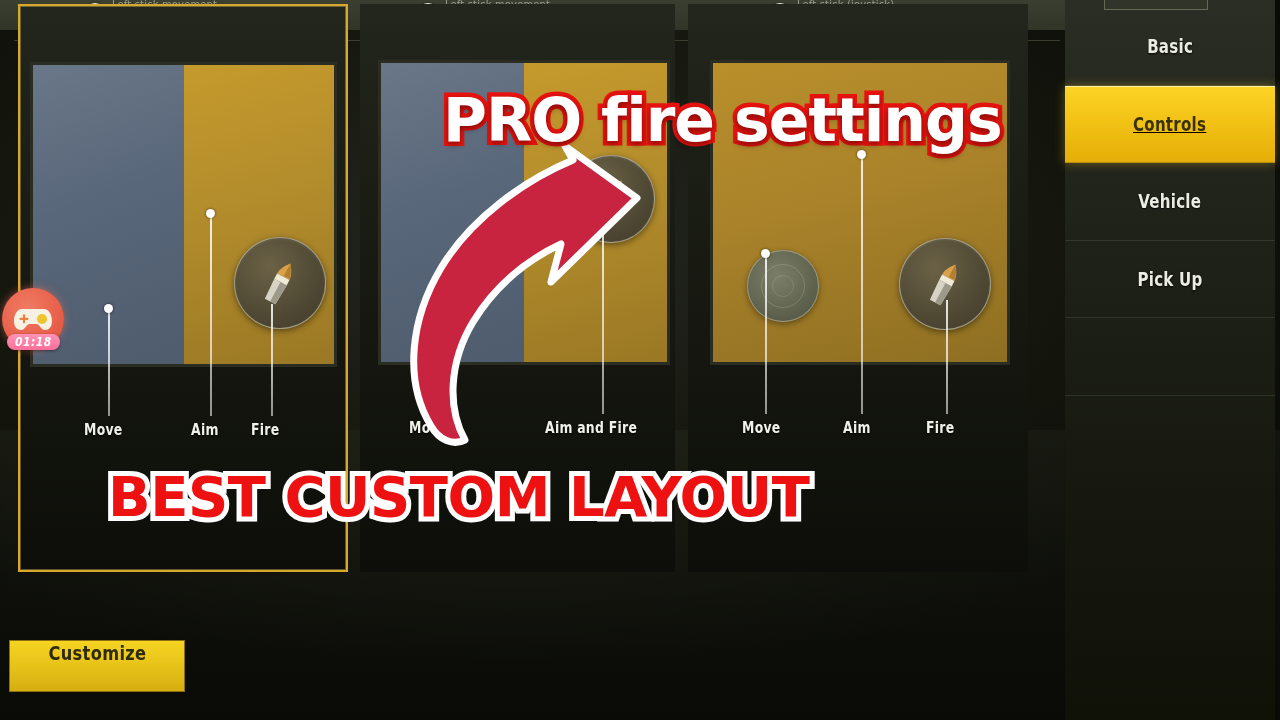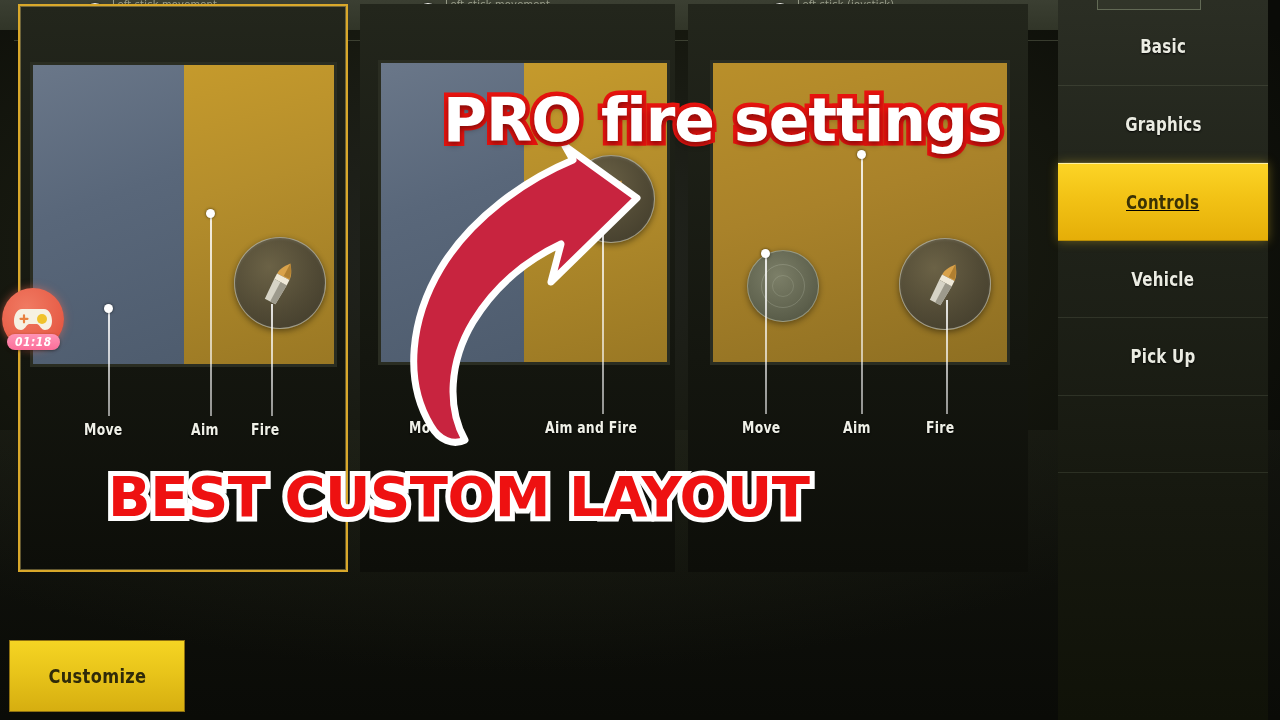--- a/index.html
+++ b/index.html
@@ -145,24 +145,24 @@
     position:absolute; font-size:15px; color:#f0f1e8; font-weight:700;
     letter-spacing:.3px; white-space:nowrap;
     font-family:"DejaVu Sans Condensed","Liberation Sans",sans-serif;
     transform:scaleX(0.92); transform-origin:left center;
     text-shadow:0 1px 2px rgba(0,0,0,.95);
     z-index:5;
   }
 
   
   #customize-btn{
-    position:absolute; left:9px; top:640px; width:176px; height:72px;
+    position:absolute; left:9px; top:640px; width:176px; height:52px;
     background:linear-gradient(180deg,#f5d423 0%, #e8c41a 46%, #d6ae10 100%);
     border:1.5px solid #8d6f10;
-    display:flex; align-items:center; justify-content:center;
+    display:flex; align-items:flex-start; justify-content:center;
     cursor:pointer;
   }
   #customize-btn span{
     font-size:20px; font-weight:700; color:#2f2a09; letter-spacing:.4px;
     font-family:"DejaVu Sans Condensed","Liberation Sans",sans-serif;
     transform:scaleX(0.9);
   }
 
   
   #rec-badge{
@@ -180,21 +180,21 @@
     background:linear-gradient(180deg,#ff93b5,#fb6e99);
     color:#ffffff; font-size:12px; font-weight:700;
     padding:1px 8px; border-radius:9px;
     font-family:"DejaVu Sans Condensed","Liberation Sans",sans-serif;
     letter-spacing:.5px; font-style:italic;
     box-shadow:0 1px 3px rgba(0,0,0,.45);
   }
 
   
   #sidebar{
-    position:absolute; right:12px; top:0; width:210px; height:720px;
+    position:absolute; right:5px; top:0; width:210px; height:720px;
     background:linear-gradient(180deg,#2b2e24 0%, #20231a 30%, #16180f 70%, #101208 100%);
   }
   #sidebar-topbox{
     position:absolute; right:67px; top:-18px; width:104px; height:28px;
     border:1px solid rgba(160,170,140,.45);
     background:rgba(55,60,45,.5);
   }
   .side-item{
     position:relative; height:77.5px;
     display:flex; align-items:center; justify-content:center;
@@ -376,23 +376,20 @@
     </div>
     <div id="rec-timer">01:18</div>
   </div>
 
   <div id="sidebar">
     <div id="sidebar-topbox"></div>
 
     <div class="side-item" style="margin-top:8px;">
       <span>Basic</span>
     </div>
-    <div class="side-item">
-      <span>Graphics</span>
-    </div>
     <div class="side-item active">
       <span>Controls</span>
     </div>
     <div class="side-item">
       <span>Vehicle</span>
     </div>
     <div class="side-item">
       <span>Pick Up</span>
     </div>
     <div class="side-item empty"></div>

